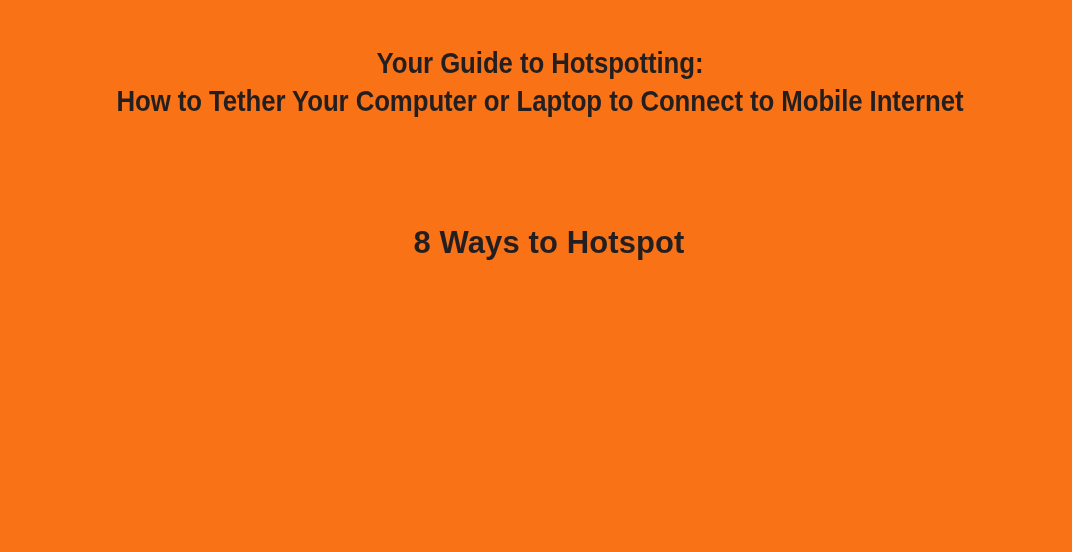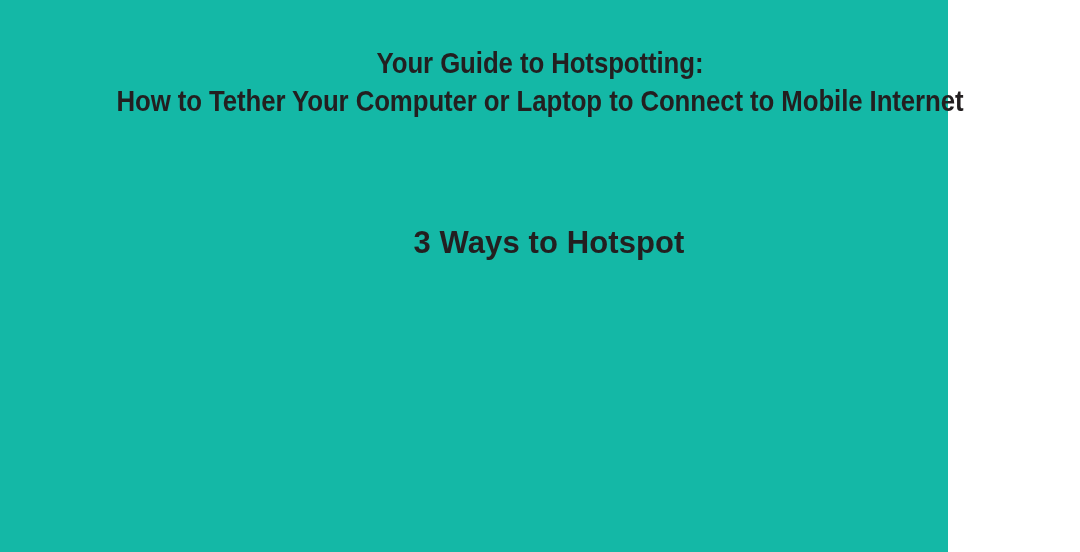--- a/index.html
+++ b/index.html
@@ -11,23 +11,23 @@
     width: 1080px;
     height: 552px;
     background: #ffffff;
     font-family: "Liberation Sans", sans-serif;
     -webkit-font-smoothing: antialiased;
     overflow: hidden;
   }
 
   .infographic {
     position: relative;
-    width: 948px;
+    width: 1072px;
     height: 552px;
-    background: #14b8a6;
+    background: #f97316;
     box-sizing: border-box;
   }
 
   
   .headline {
     position: absolute;
     top: 44px;
     left: 0;
     width: 1080px;
     text-align: center;
@@ -108,21 +108,21 @@
 <body>
 
 <div class="infographic">
 
   <div class="headline">
     <span class="headline-line">Your Guide to Hotspotting:</span>
     <span class="headline-line">How to Tether Your Computer or Laptop to Connect to Mobile Internet</span>
   </div>
 
   <div class="section-heading">
-    <span class="section-heading-text">3 Ways to Hotspot</span>
+    <span class="section-heading-text">8 Ways to Hotspot</span>
   </div>
 
   <div class="illustration-band">
     <div class="illustration-slot"></div>
     <div class="illustration-slot"></div>
     <div class="illustration-slot"></div>
   </div>
 
 
 </div>

